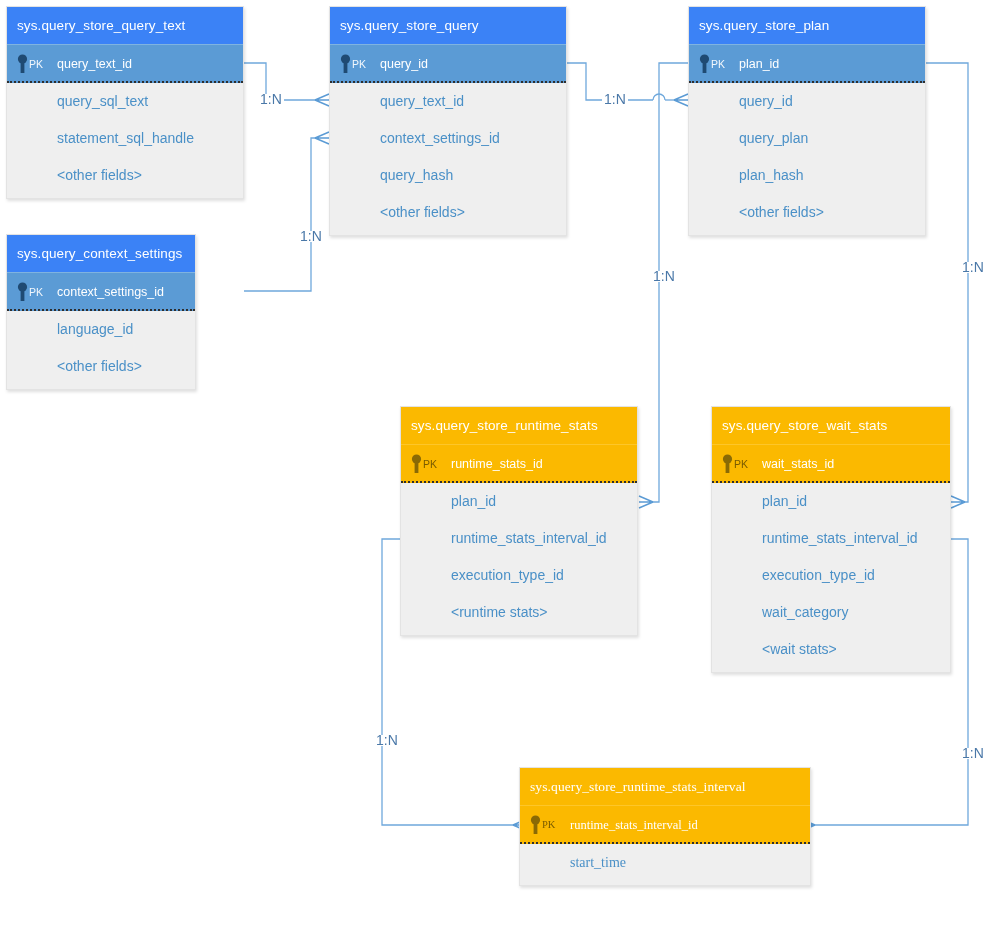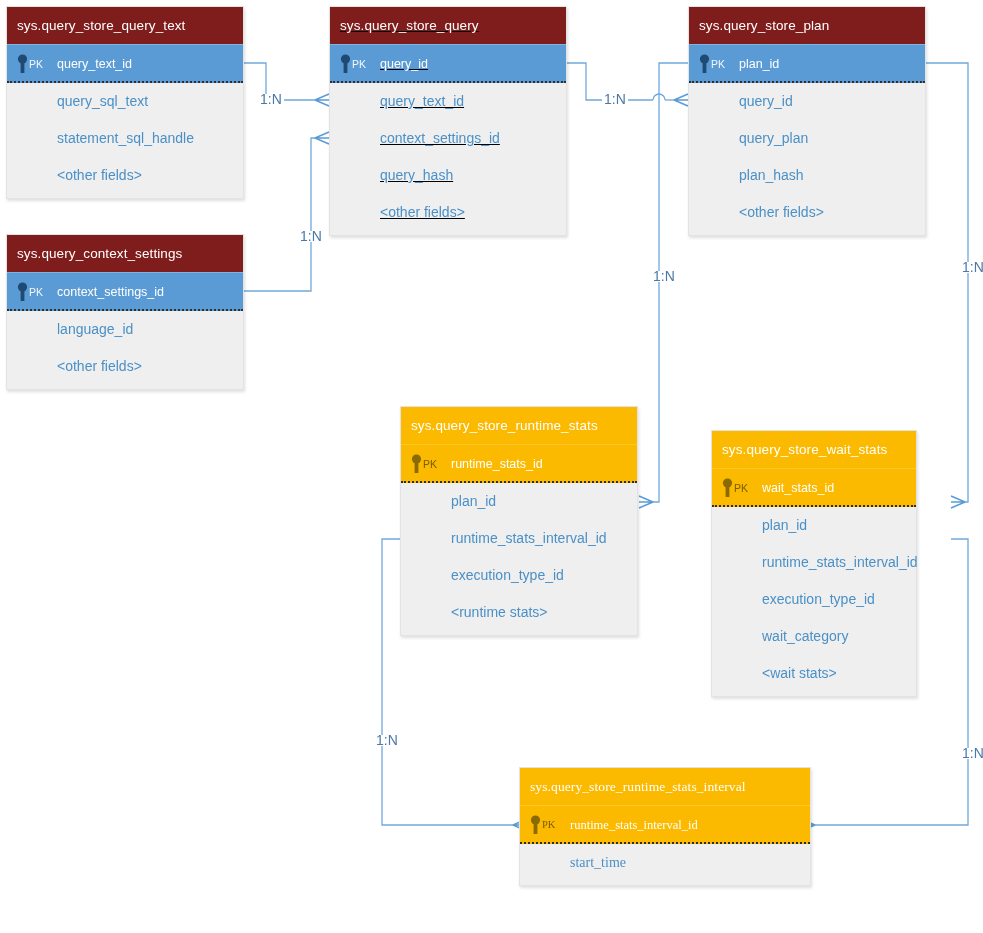--- a/index.html
+++ b/index.html
@@ -79,21 +79,21 @@
     padding-left: 50px;
     font-size: 14px;
     color: #4a90c7;
     white-space: nowrap;
   }
   .ent-body {
     padding-bottom: 4px;
   }
 
   
-  .theme-blue .ent-title { background: #7f1d1d; border-bottom: 1px solid #7fb3e0; }
+  .theme-blue .ent-title { background: #3b82f6; border-bottom: 1px solid #7fb3e0; }
   .theme-blue .ent-pk    { background: #5b9bd5; color: #ffffff; }
   .theme-blue .ent-pk .pk-tag { color: #f2f7fc; }
   .theme-blue .pk-key .key-fill { fill: #1f4a73; }
 
   
   .theme-orange .ent-title { background: #fbb900; border-bottom: 1px solid #fdc629; }
   .theme-orange .ent-pk    { background: #fbb900; color: #ffffff; }
   .theme-orange .ent-pk .pk-tag { color: #7a5c00; }
   .theme-orange .pk-key .key-fill { fill: #8a6a05; }
 
@@ -178,21 +178,21 @@
       <span class="pk-tag">PK</span>
       <span class="pk-name">query_text_id</span>
     </div>
     <div class="ent-body">
       <div class="ent-field">query_sql_text</div>
       <div class="ent-field">statement_sql_handle</div>
       <div class="ent-field">&lt;other fields&gt;</div>
     </div>
   </div>
 
-  <div class="entity theme-blue" style="left:329px; top:6px; width:238px;text-decoration:underline;">
+  <div class="entity theme-blue" style="left:329px; top:6px; width:238px;">
     <div class="ent-title">sys.query_store_query</div>
     <div class="ent-pk">
       <svg class="pk-key" viewBox="0 0 11 20">
         <circle class="key-fill" cx="5.5" cy="5" r="4.6"></circle>
         <rect class="key-fill" x="3.6" y="7" width="3.8" height="12"></rect>
       </svg>
       <span class="pk-tag">PK</span>
       <span class="pk-name">query_id</span>
     </div>
     <div class="ent-body">
@@ -214,21 +214,21 @@
       <span class="pk-name">plan_id</span>
     </div>
     <div class="ent-body">
       <div class="ent-field">query_id</div>
       <div class="ent-field">query_plan</div>
       <div class="ent-field">plan_hash</div>
       <div class="ent-field">&lt;other fields&gt;</div>
     </div>
   </div>
 
-  <div class="entity theme-blue" style="left:6px; top:234px; width:238px;">
+  <div class="entity theme-blue" style="left:6px; top:234px; width:190px;">
     <div class="ent-title">sys.query_context_settings</div>
     <div class="ent-pk">
       <svg class="pk-key" viewBox="0 0 11 20">
         <circle class="key-fill" cx="5.5" cy="5" r="4.6"></circle>
         <rect class="key-fill" x="3.6" y="7" width="3.8" height="12"></rect>
       </svg>
       <span class="pk-tag">PK</span>
       <span class="pk-name">context_settings_id</span>
     </div>
     <div class="ent-body">
@@ -248,21 +248,21 @@
       <span class="pk-name">runtime_stats_id</span>
     </div>
     <div class="ent-body">
       <div class="ent-field">plan_id</div>
       <div class="ent-field">runtime_stats_interval_id</div>
       <div class="ent-field">execution_type_id</div>
       <div class="ent-field">&lt;runtime stats&gt;</div>
     </div>
   </div>
 
-  <div class="entity theme-orange" style="left:711px; top:406px; width:206px;margin-top:24px;">
+  <div class="entity theme-orange" style="left:711px; top:406px; width:240px;">
     <div class="ent-title">sys.query_store_wait_stats</div>
     <div class="ent-pk">
       <svg class="pk-key" viewBox="0 0 11 20">
         <circle class="key-fill" cx="5.5" cy="5" r="4.6"></circle>
         <rect class="key-fill" x="3.6" y="7" width="3.8" height="12"></rect>
       </svg>
       <span class="pk-tag">PK</span>
       <span class="pk-name">wait_stats_id</span>
     </div>
     <div class="ent-body">

